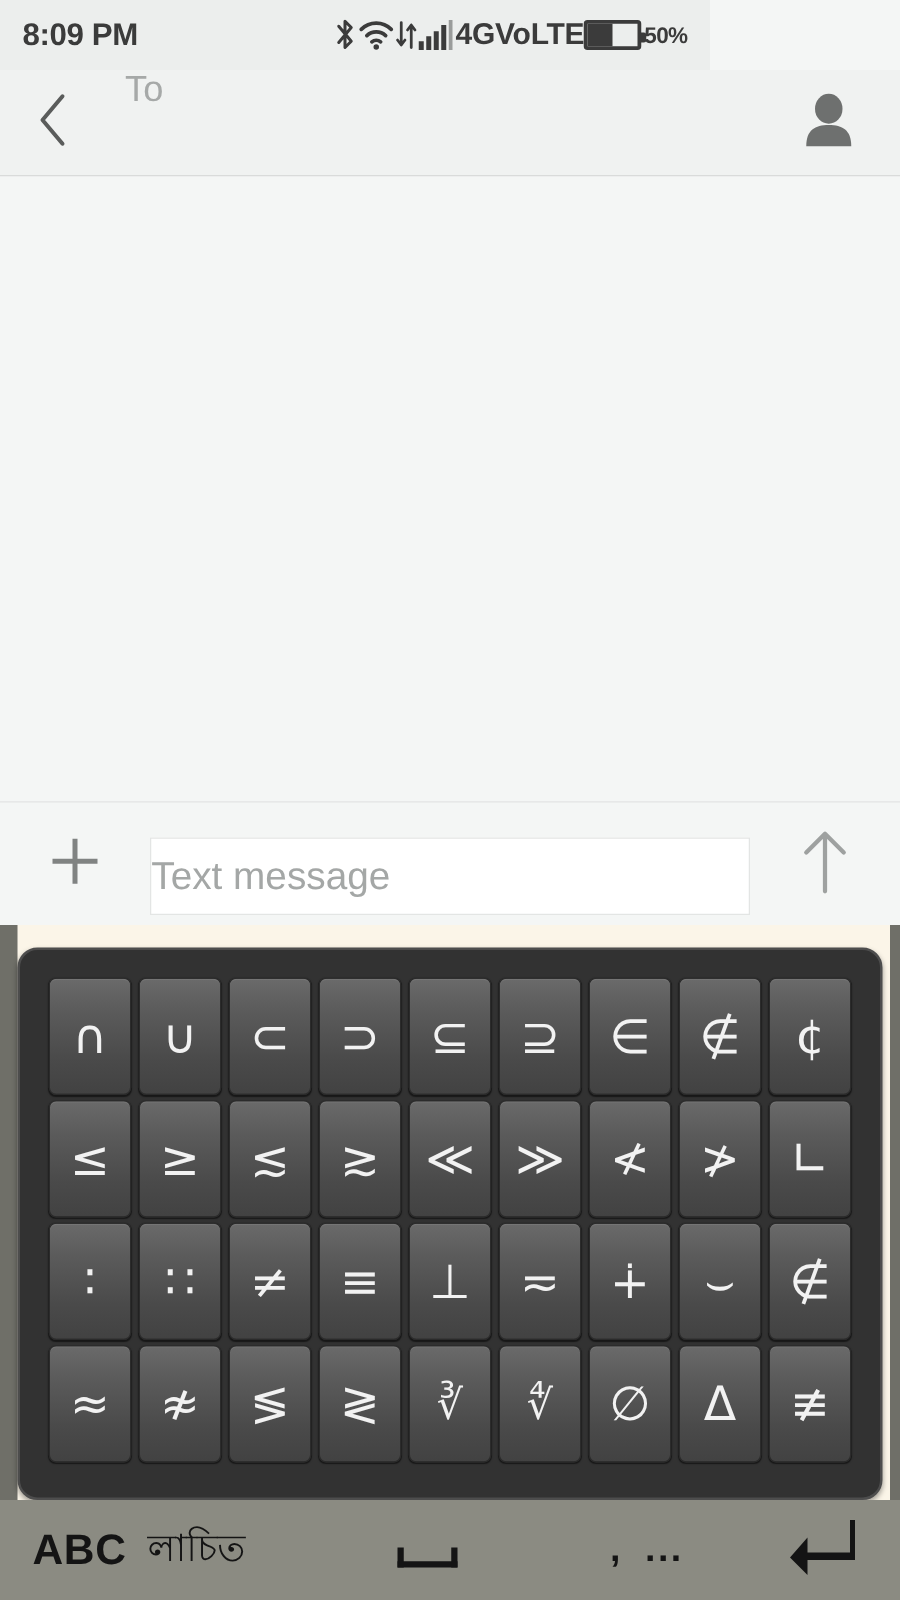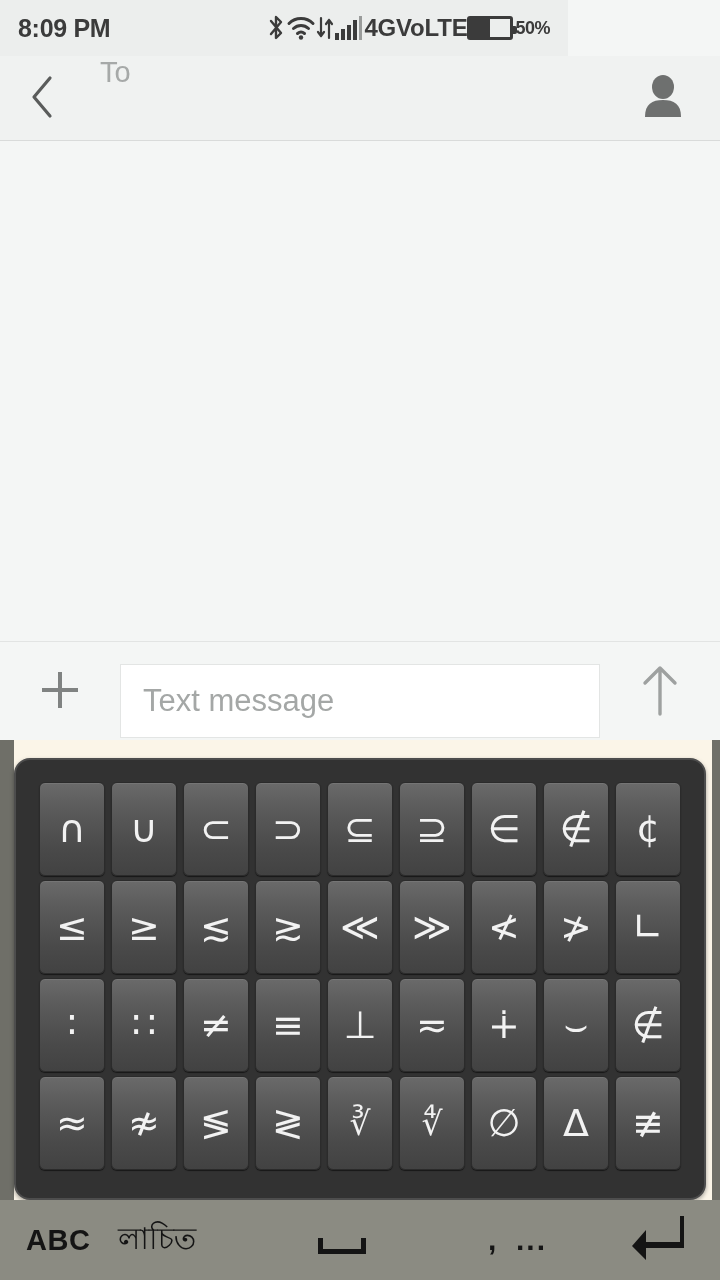--- a/index.html
+++ b/index.html
@@ -130,27 +130,26 @@
   }
   .compose-plus {
     width: 120px;
     height: 97px;
     display: flex;
     align-items: center;
     justify-content: center;
   }
   .compose-field {
     flex: 1;
-    height: 74px;
+    height: 62px;
     margin-top: 18px;
     background: #ffffff;
     border: 1px solid #e3e5e4;
     display: flex;
     align-items: center;
-    padding-left: 22px;
   }
   .compose-field .ph {
     font-size: 31px;
     color: #a4a7a6;
   }
   .compose-send {
     width: 120px;
     height: 97px;
     display: flex;
     align-items: center;
@@ -224,21 +223,21 @@
     top: 1200px; left: 0;
     width: 720px;
     height: 80px;
     background: #8b8b82;
     display: flex;
     align-items: center;
   }
   .bb-abc {
     position: absolute;
     left: 26px;
-    font-size: 29px;
+    font-size: 34px;
     font-weight: bold;
     color: #141414;
     letter-spacing: 0.5px;
   }
   .bb-lang {
     position: absolute;
     left: 118px;
     font-size: 30px;
     color: #141414;
     font-family: Liberation Serif, serif;

